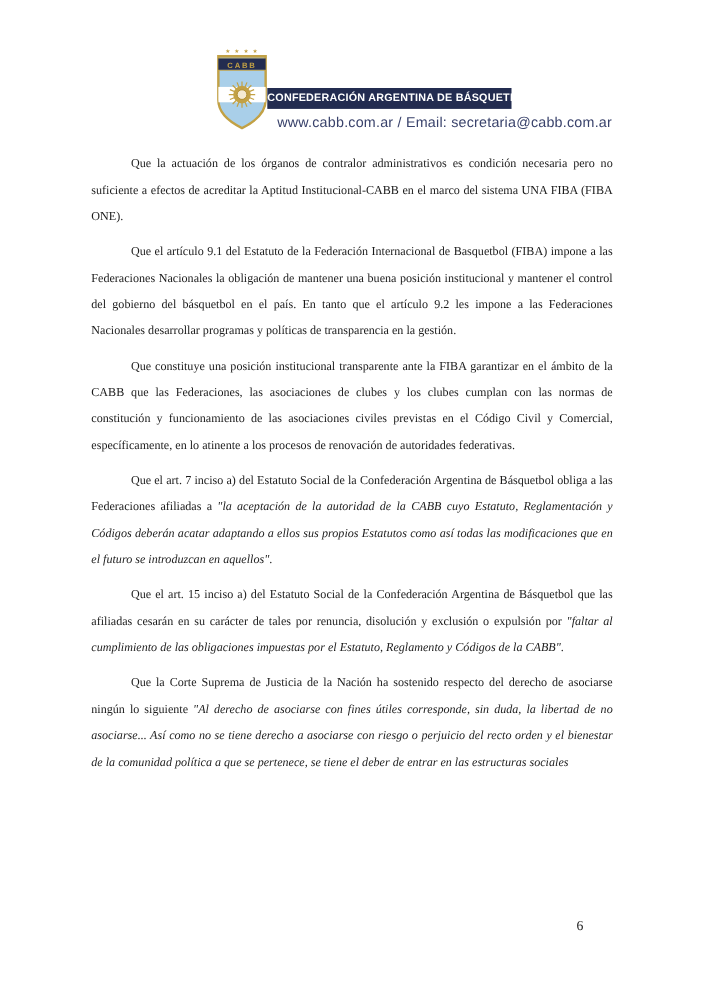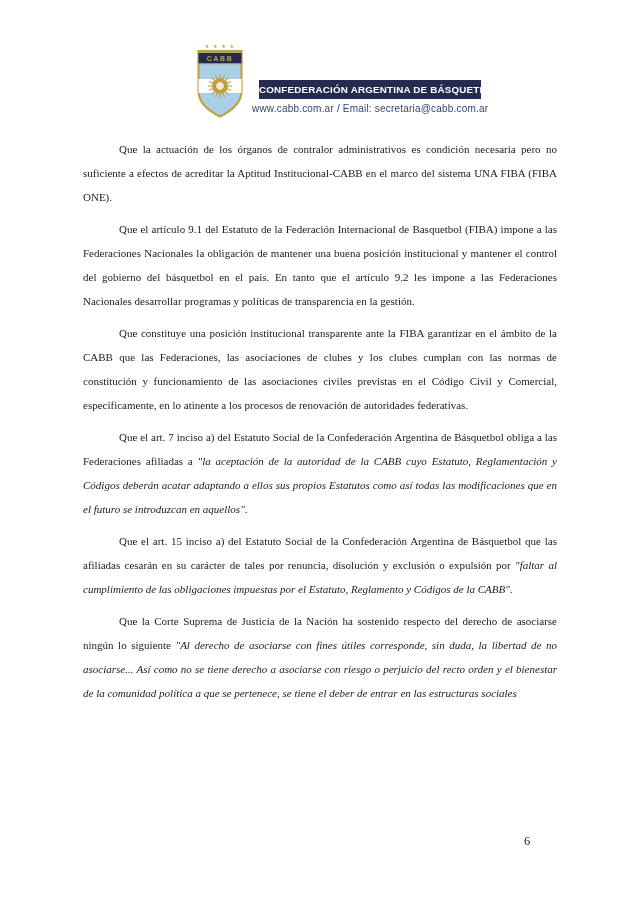--- a/index.html
+++ b/index.html
@@ -30,26 +30,25 @@
     width:222px;height:19px;
     background:var(--navy);
     color:#ffffff;
     font-family:"Liberation Sans",sans-serif;
     font-weight:bold;
     font-size:9.8px;
     letter-spacing:0.2px;
     line-height:19px;
     text-align:center;
     white-space:nowrap;
-    margin-left:16px;
   }
   .banner-sub{
     position:absolute;left:252px;top:103px;
     font-family:"Liberation Sans",sans-serif;
-    font-size:10px;
+    font-size:13px;
     color:var(--sub-text);
     letter-spacing:0.2px;
     white-space:nowrap;
   }
   
   .content{
     position:absolute;left:83px;top:137px;
     width:474px;
   }
   .content p{

